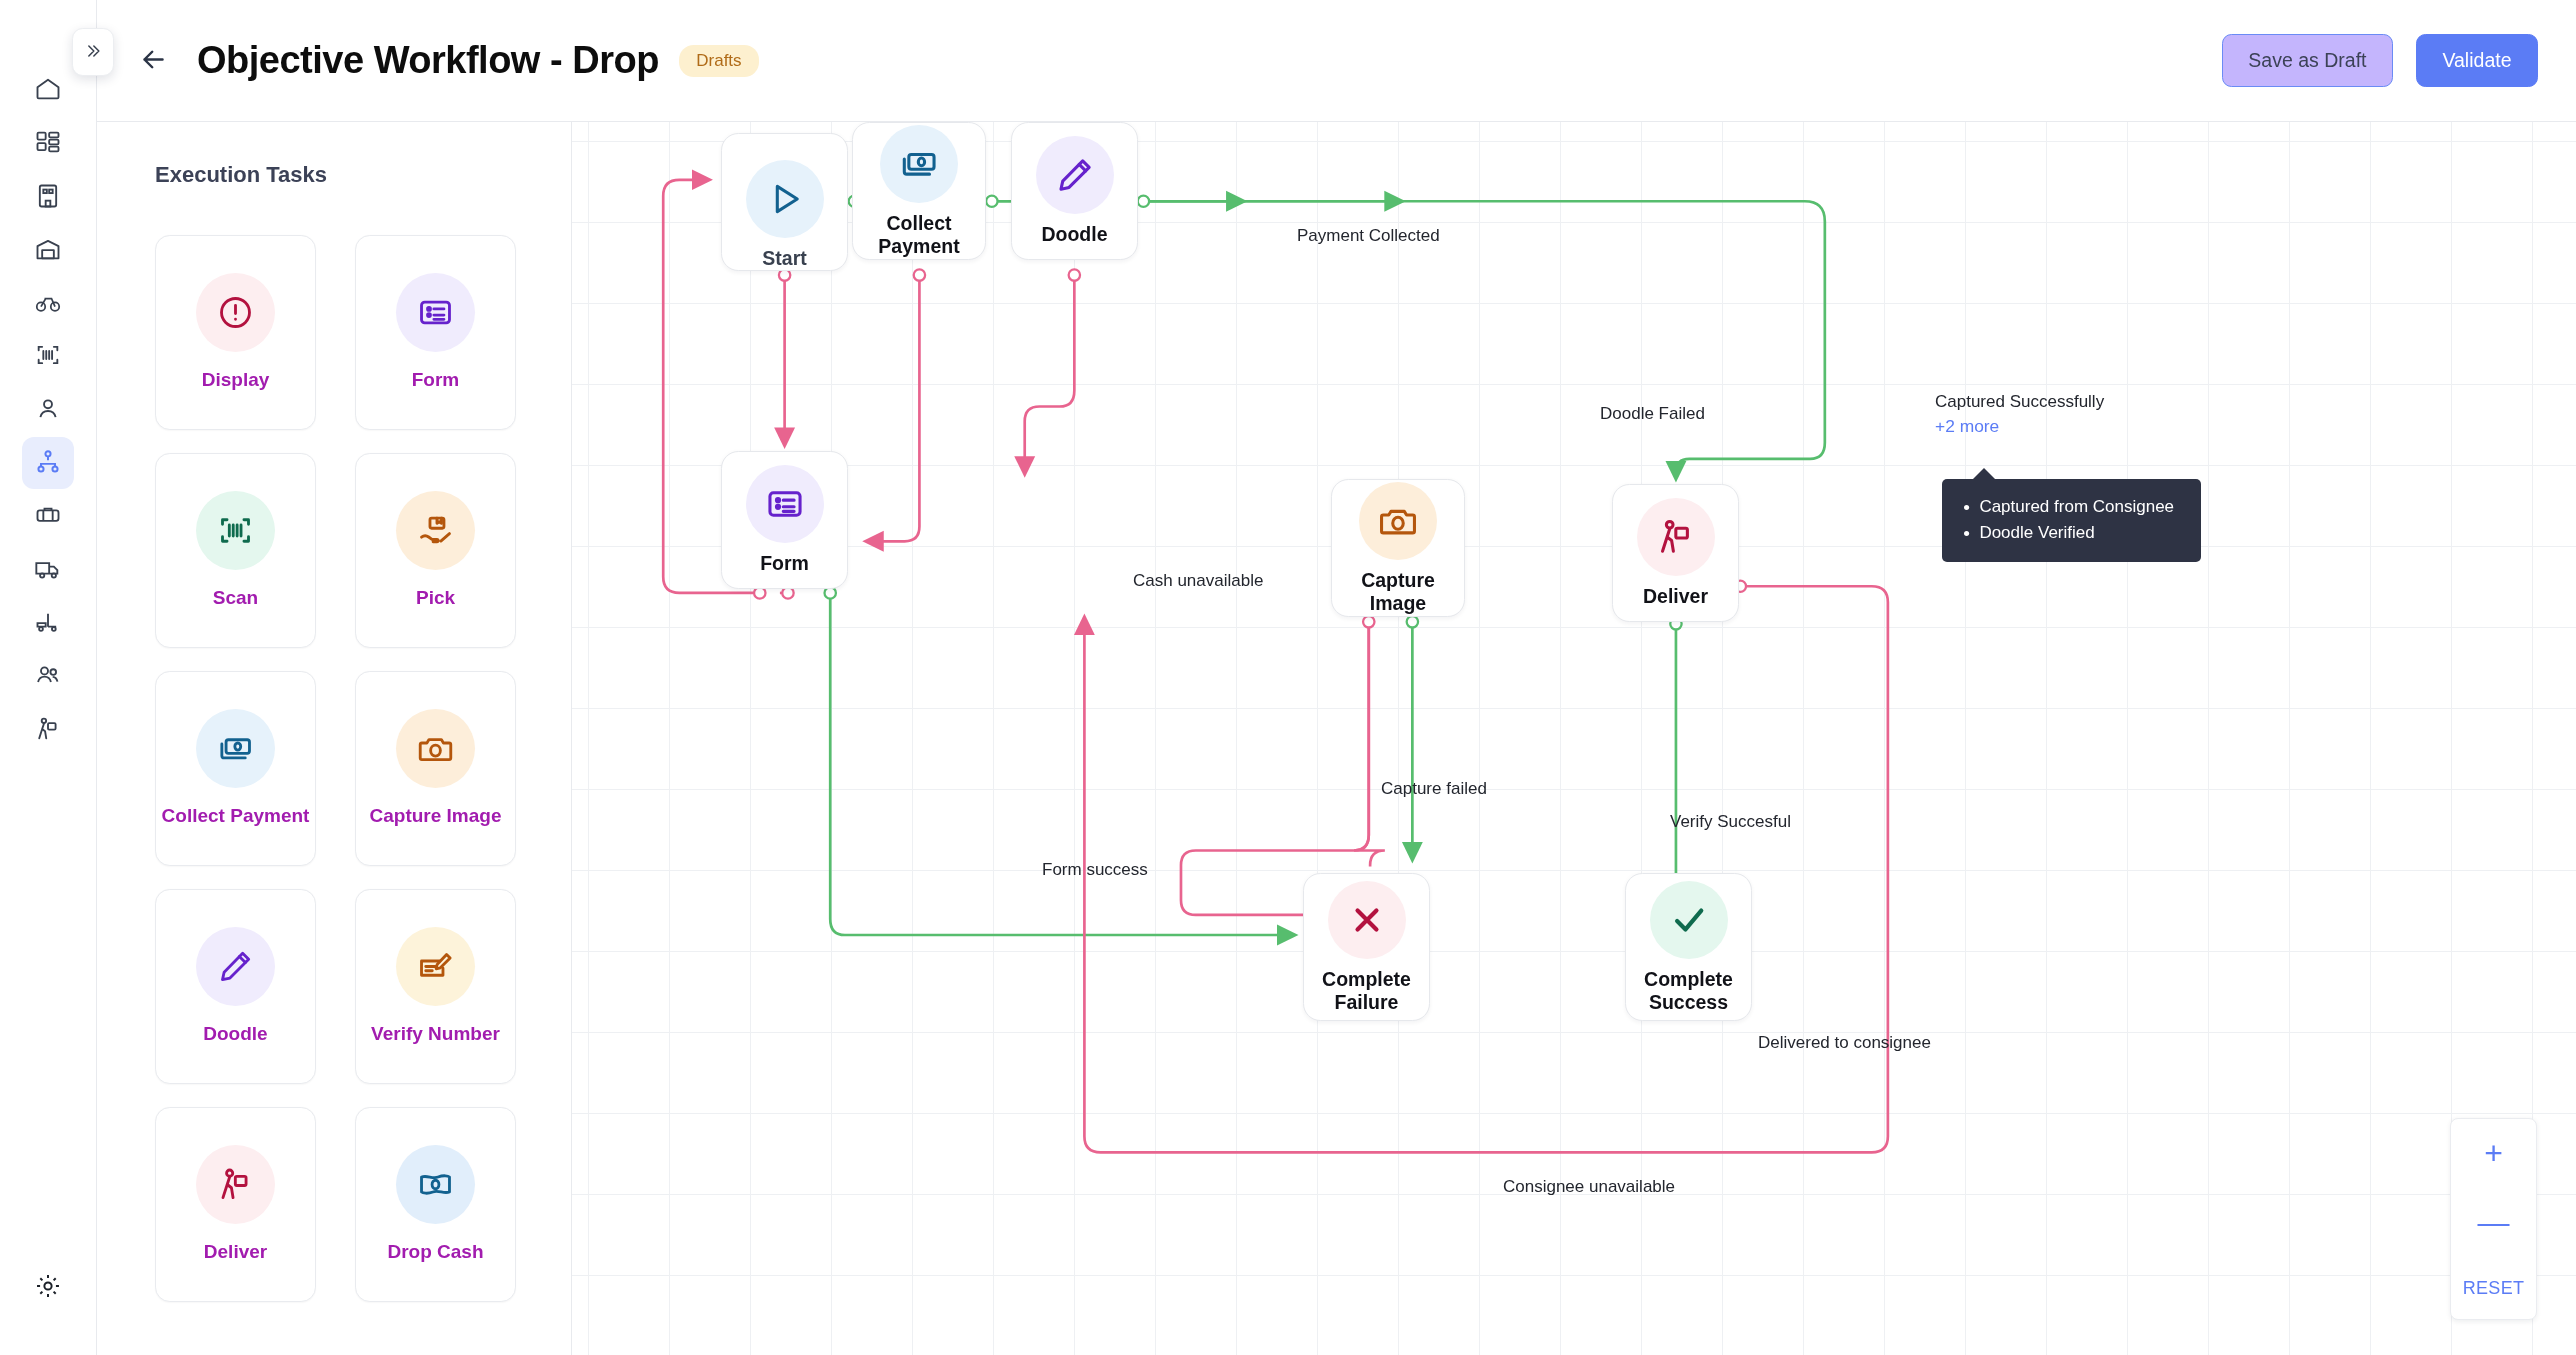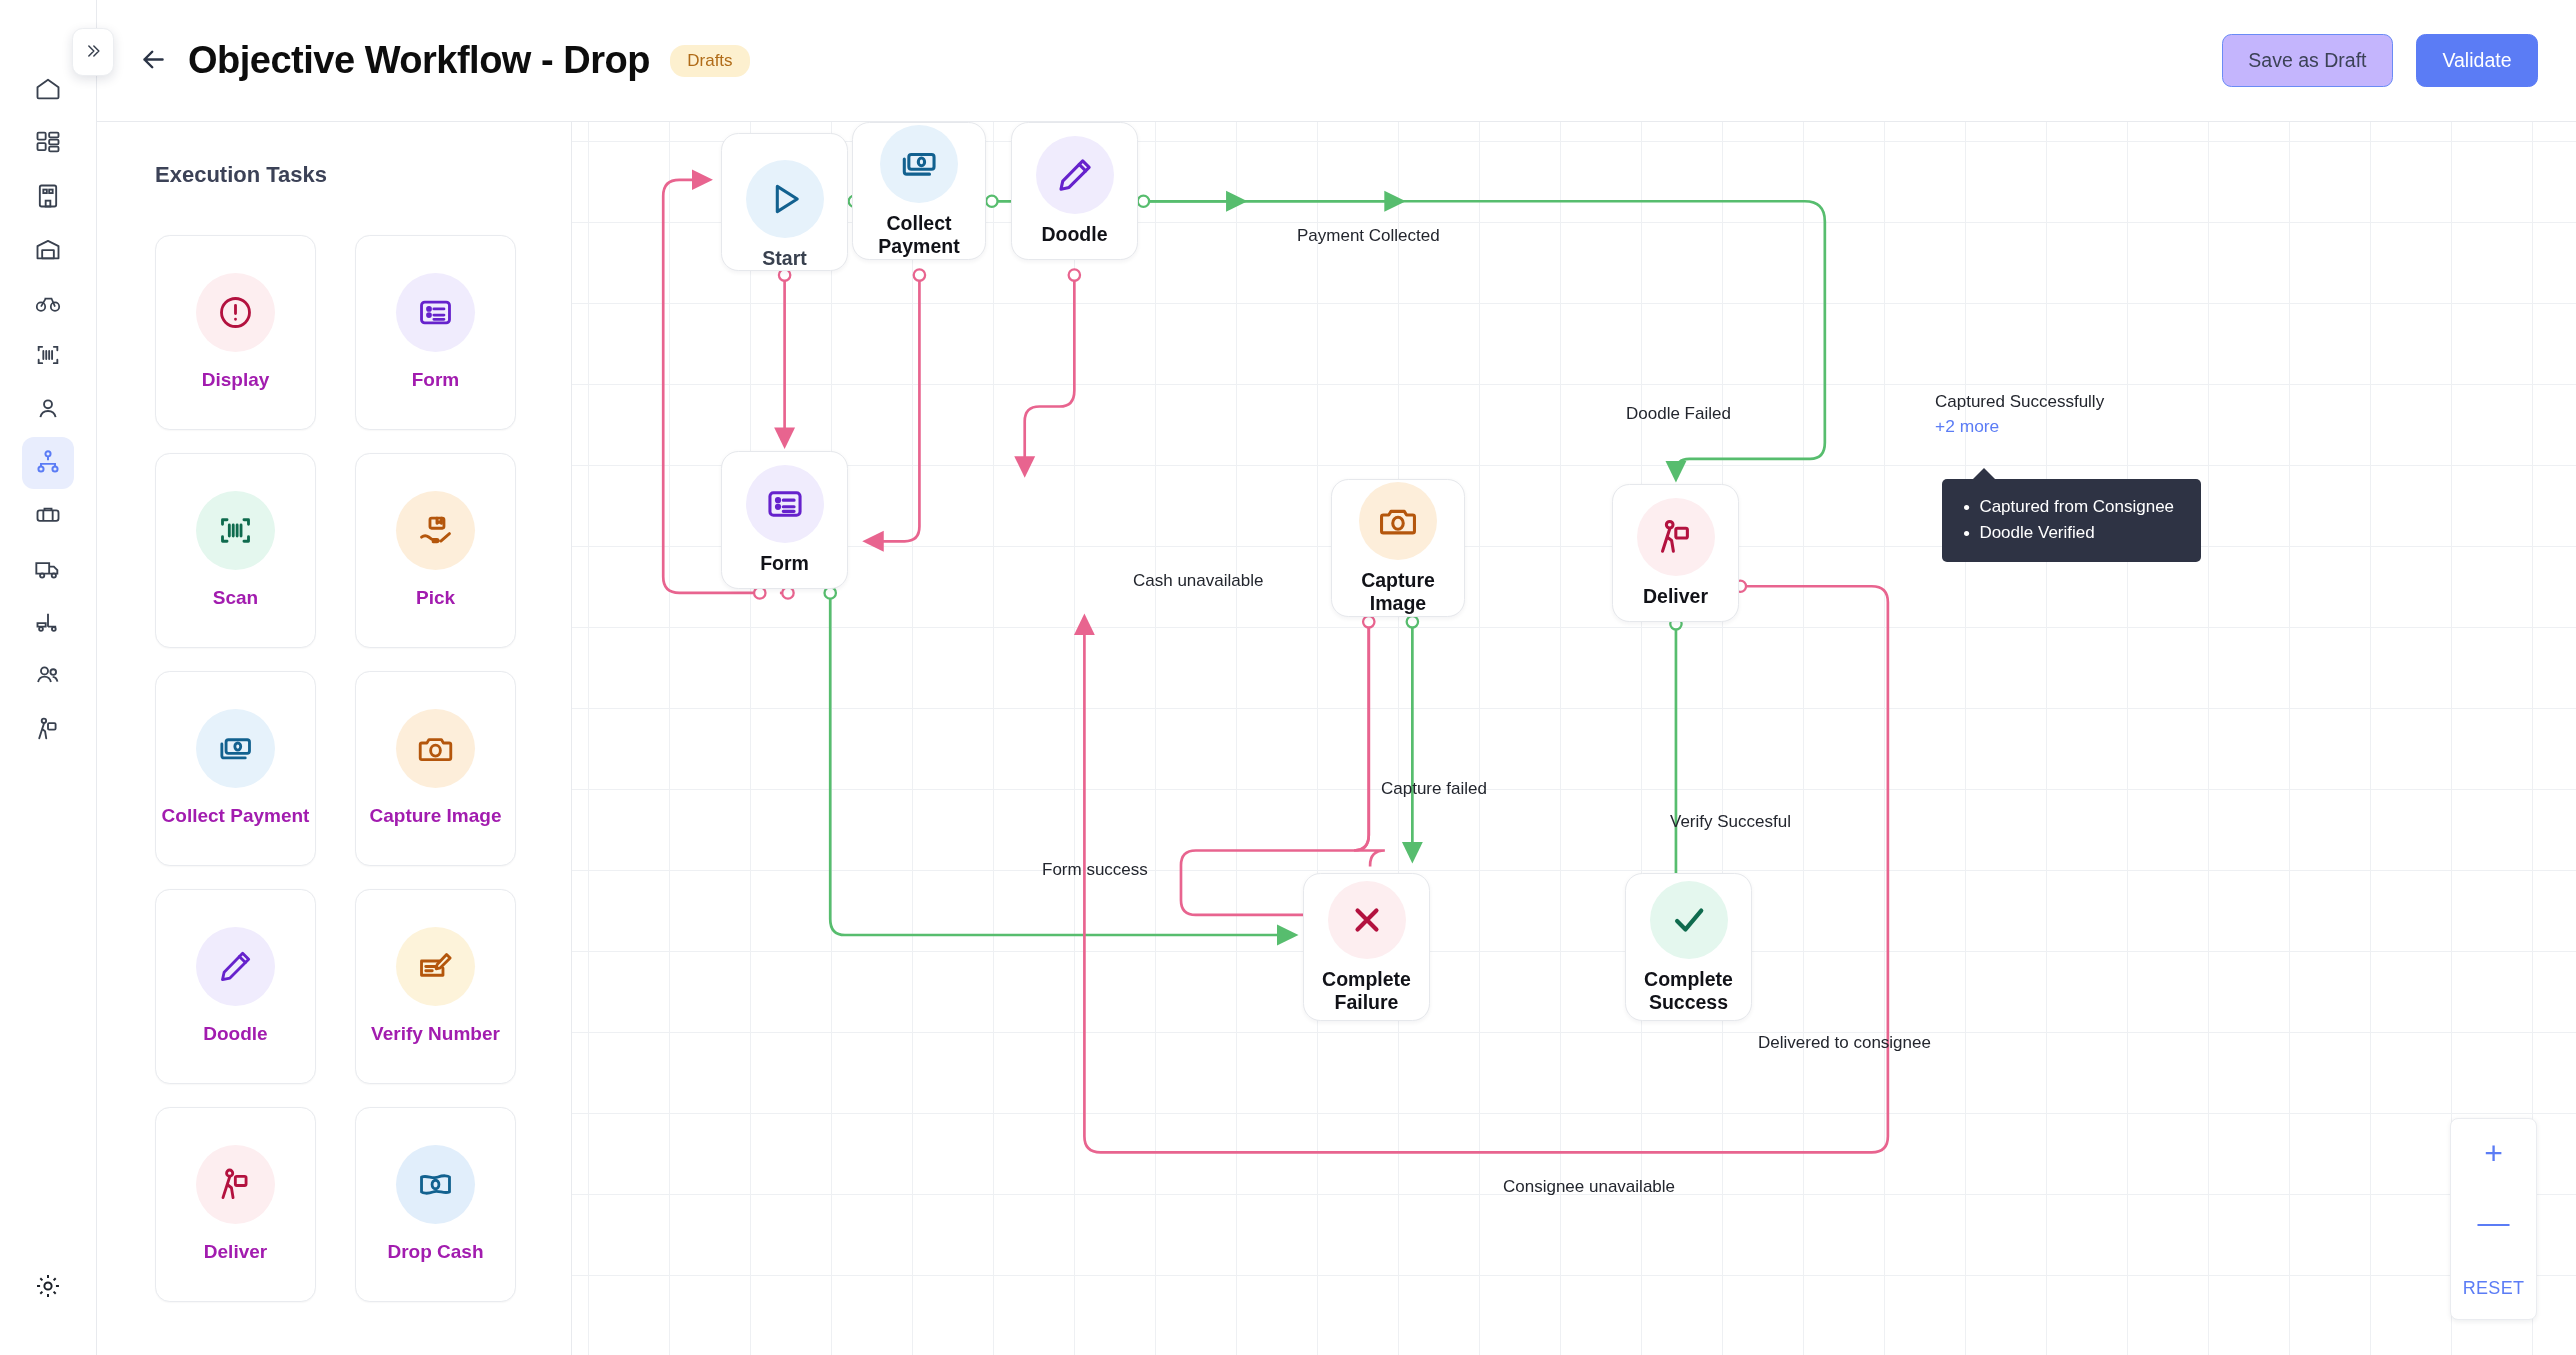--- a/index.html
+++ b/index.html
@@ -30,21 +30,21 @@
   
   .topbar {
     position: absolute; left: 97px; top: 0; right: 0; height: 122px;
     background: #ffffff; border-bottom: 0.7px solid #e8eaee;
     display: flex; align-items: center; padding: 0 38px 0 35px; z-index: 20;
   }
   .back-btn { width: 42px; height: 42px; display: flex; align-items: center;
               justify-content: center; cursor: pointer; flex: none; }
   .page-title {
     font-size: 38px; font-weight: 700; color: #0d0d0d;
-    letter-spacing: -0.5px; margin-left: 14px; white-space: nowrap;
+    letter-spacing: -0.5px; margin-left: 23px; white-space: nowrap;
   }
   .badge-drafts {
     margin-left: 20px; background: #fdf0cf; color: #b06b18;
     font-size: 17px; font-weight: 500; padding: 6px 17.4px; border-radius: 14.8px;
     white-space: nowrap;
   }
   .topbar-spacer { flex: 1; }
   .btn {
     font-size: 19.5px; border-radius: 9.4px; cursor: pointer;
     padding: 14px 25.5px; white-space: nowrap; font-family: "Liberation Sans", sans-serif;
@@ -502,21 +502,21 @@
           <div class="node-bubble" style="background:#e4f7ee">
             <svg viewBox="0 0 24 24" width="42" height="42" fill="none" stroke="#0f6b4e" stroke-width="1.75" stroke-linecap="round" stroke-linejoin="round">
               <path d="M5.2 12.6 10 17.4 19 6.6" stroke-width="2.4"></path>
             </svg>
           </div>
           <div class="node-label">Complete Success</div>
         </div>
       </div>
     <div id="edge-labels">
         <div class="edge-label" style="left: 725px; top: 104px;">Payment Collected</div>
-        <div class="edge-label" style="left: 1054px; top: 282px;">Doodle Failed</div>
+        <div class="edge-label" style="left: 1028px; top: 282px;">Doodle Failed</div>
         <div class="edge-label" style="left: 1363px; top: 270px;">Captured Successfully</div>
         <div class="edge-label" style="left: 561px; top: 449px;">Cash unavailable</div>
         <div class="edge-label" style="left: 809px; top: 657px;">Capture failed</div>
         <div class="edge-label" style="left: 1098px; top: 690px;">Verify Succesful</div>
         <div class="edge-label" style="left: 470px; top: 738px;">Form success</div>
         <div class="edge-label" style="left: 1186px; top: 911px;">Delivered to consignee</div>
         <div class="edge-label" style="left: 931px; top: 1055px;">Consignee unavailable</div>
       </div>
 
     <div class="more-link" id="more-link" style="left: 1363px; top: 294px;">+2 more</div>

